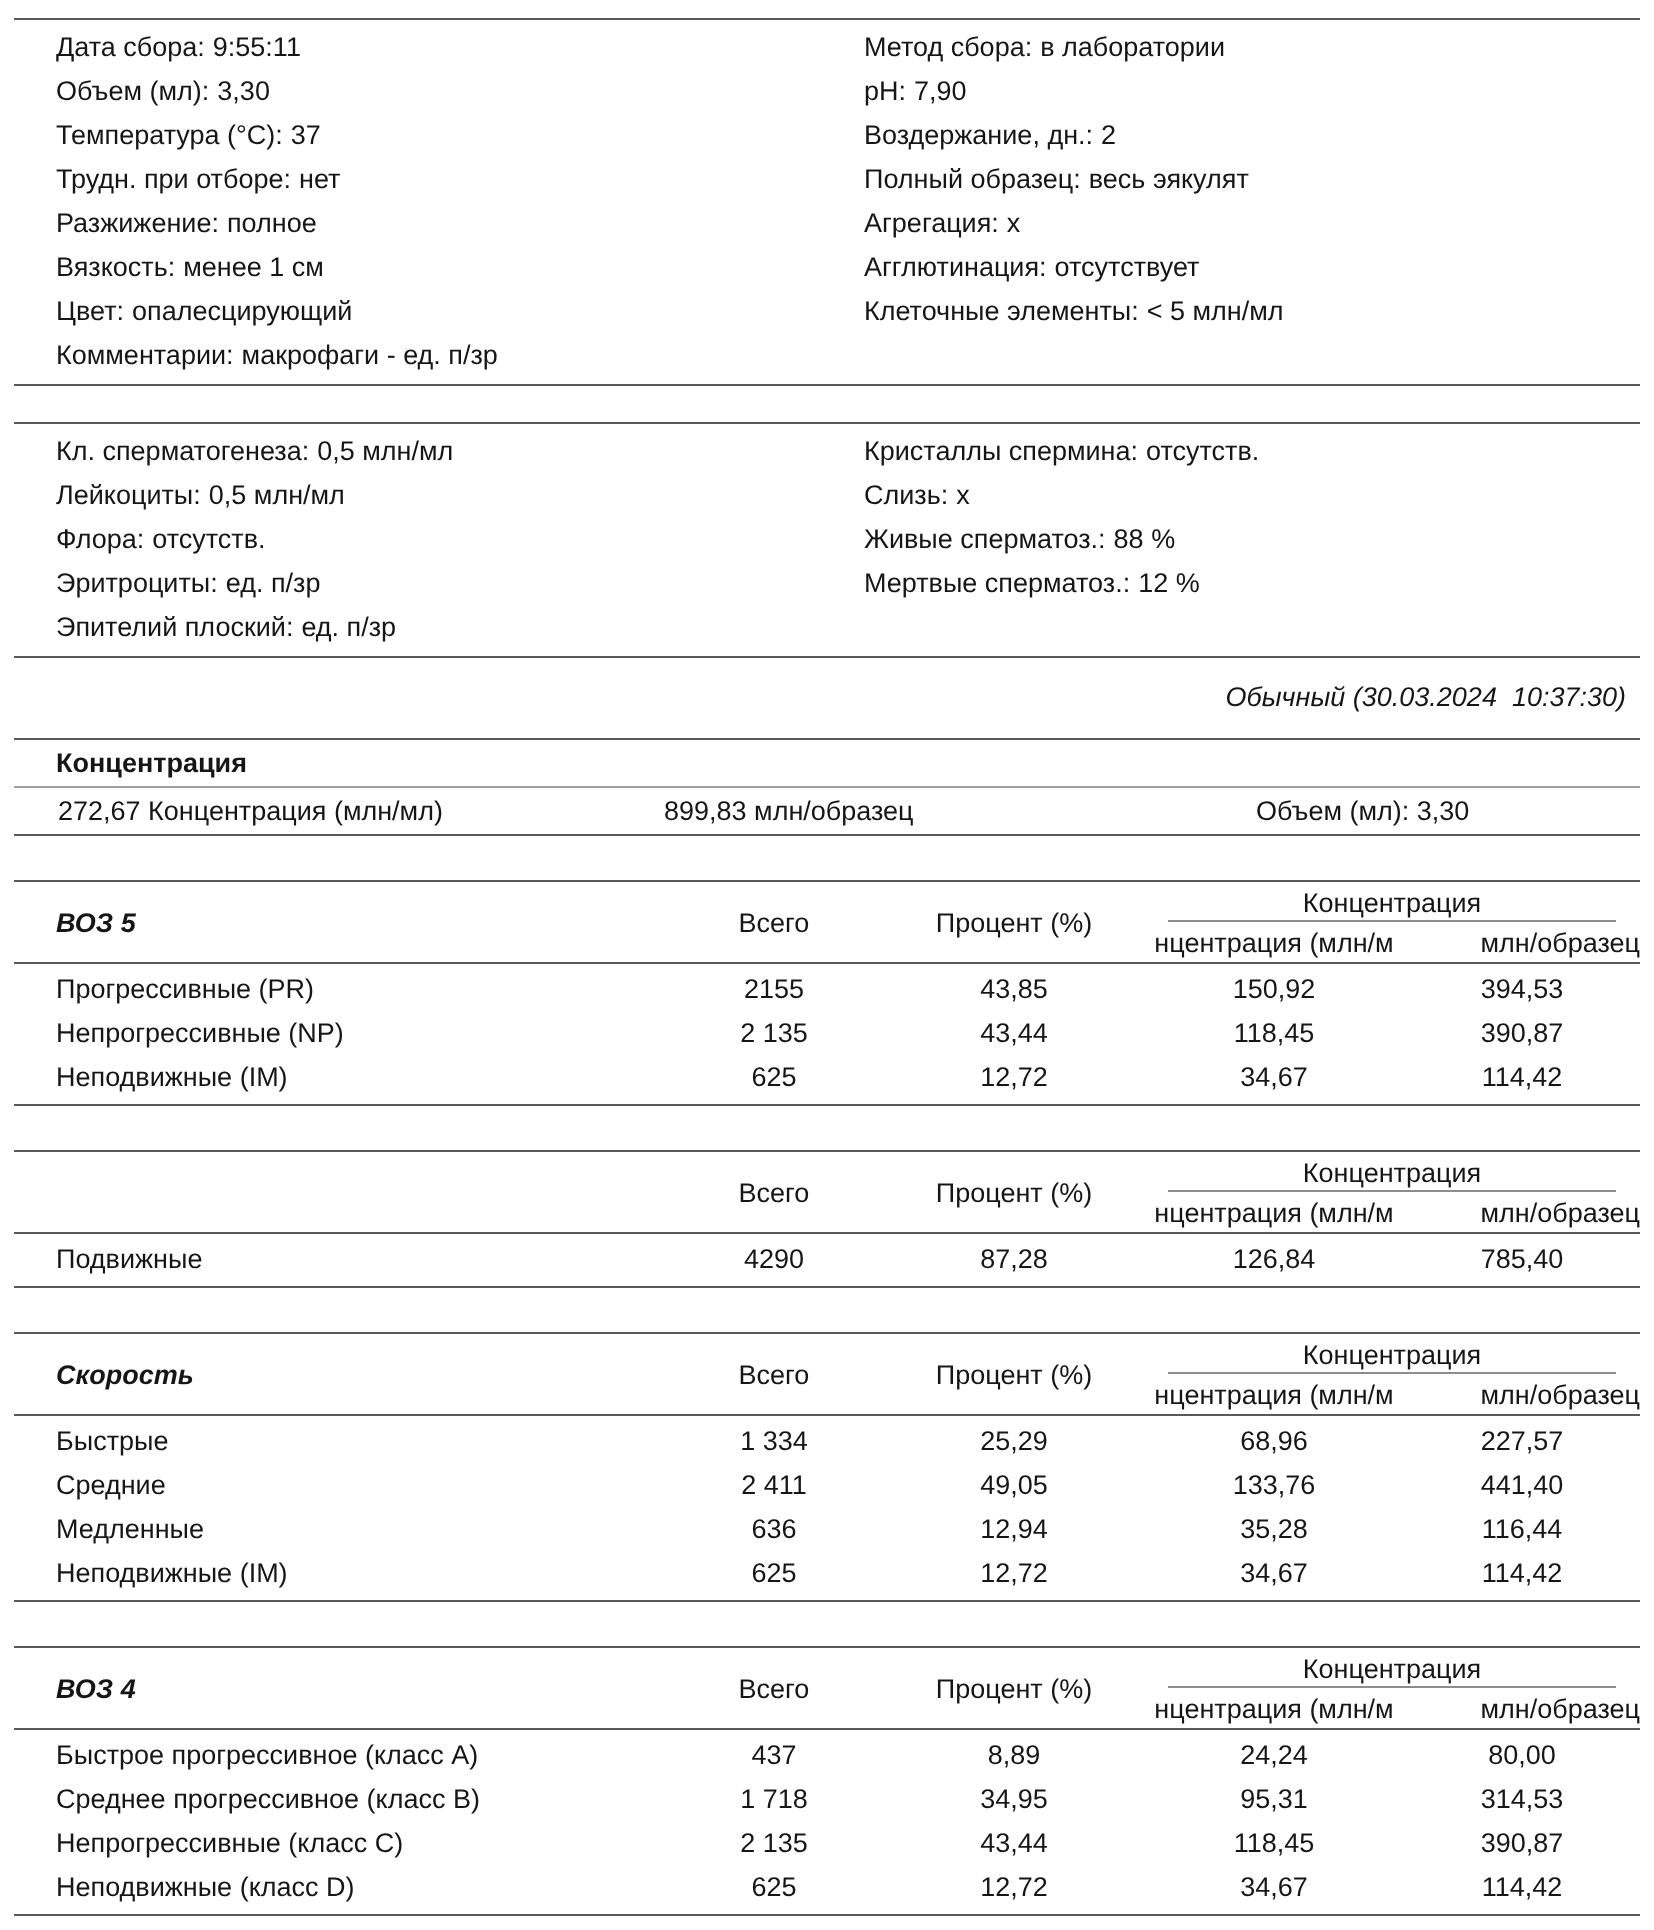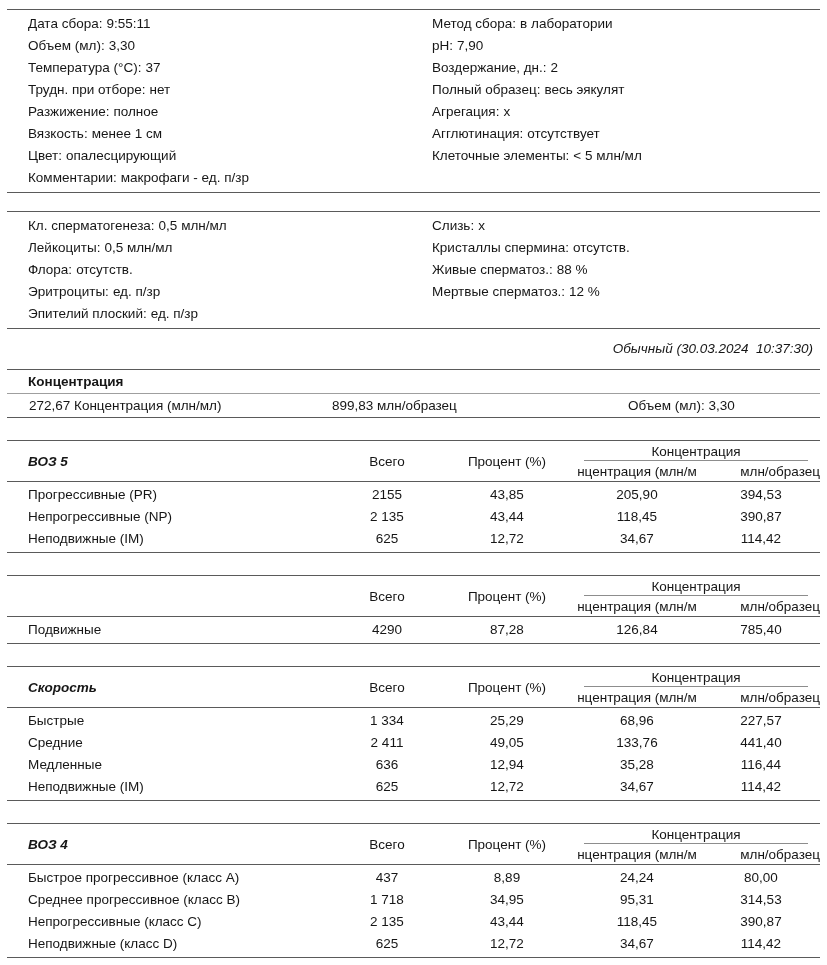--- a/index.html
+++ b/index.html
@@ -91,22 +91,22 @@
 
   <div class="info">
     <div class="colL">
       <div class="irow"><span class="lbl">Кл. сперматогенеза:</span><span class="val">0,5 млн/мл</span></div>
       <div class="irow"><span class="lbl">Лейкоциты:</span><span class="val">0,5 млн/мл</span></div>
       <div class="irow"><span class="lbl">Флора:</span><span class="val">отсутств.</span></div>
       <div class="irow"><span class="lbl">Эритроциты:</span><span class="val">ед. п/зр</span></div>
       <div class="irow"><span class="lbl">Эпителий плоский:</span><span class="val">ед. п/зр</span></div>
     </div>
     <div class="colR">
+      <div class="irow"><span class="lbl">Кристаллы спермина:</span><span class="val">отсутств.</span></div>
       <div class="irow"><span class="lbl">Слизь:</span><span class="val">х</span></div>
-      <div class="irow"><span class="lbl">Кристаллы спермина:</span><span class="val">отсутств.</span></div>
       <div class="irow"><span class="lbl">Живые сперматоз.:</span><span class="val">88 %</span></div>
       <div class="irow"><span class="lbl">Мертвые сперматоз.:</span><span class="val">12 %</span></div>
     </div>
   </div>
 
   <div class="rule"></div>
 
   <div class="mode-note">Обычный (30.03.2024&nbsp; 10:37:30)</div>
 
   <div>
@@ -136,21 +136,21 @@
           <div class="s2">млн/образец</div>
         </div>
       </div>
     </div>
     <div class="rule"></div>
     <div class="tbody">
       <div class="trow">
         <div class="n">Прогрессивные (PR)</div>
         <div class="v">2155</div>
         <div class="v">43,85</div>
-        <div class="v">205,90</div>
+        <div class="v">150,92</div>
         <div class="v">394,53</div>
       </div>
       <div class="trow">
         <div class="n">Непрогрессивные (NP)</div>
         <div class="v">2 135</div>
         <div class="v">43,44</div>
         <div class="v">118,45</div>
         <div class="v">390,87</div>
       </div>
       <div class="trow">

